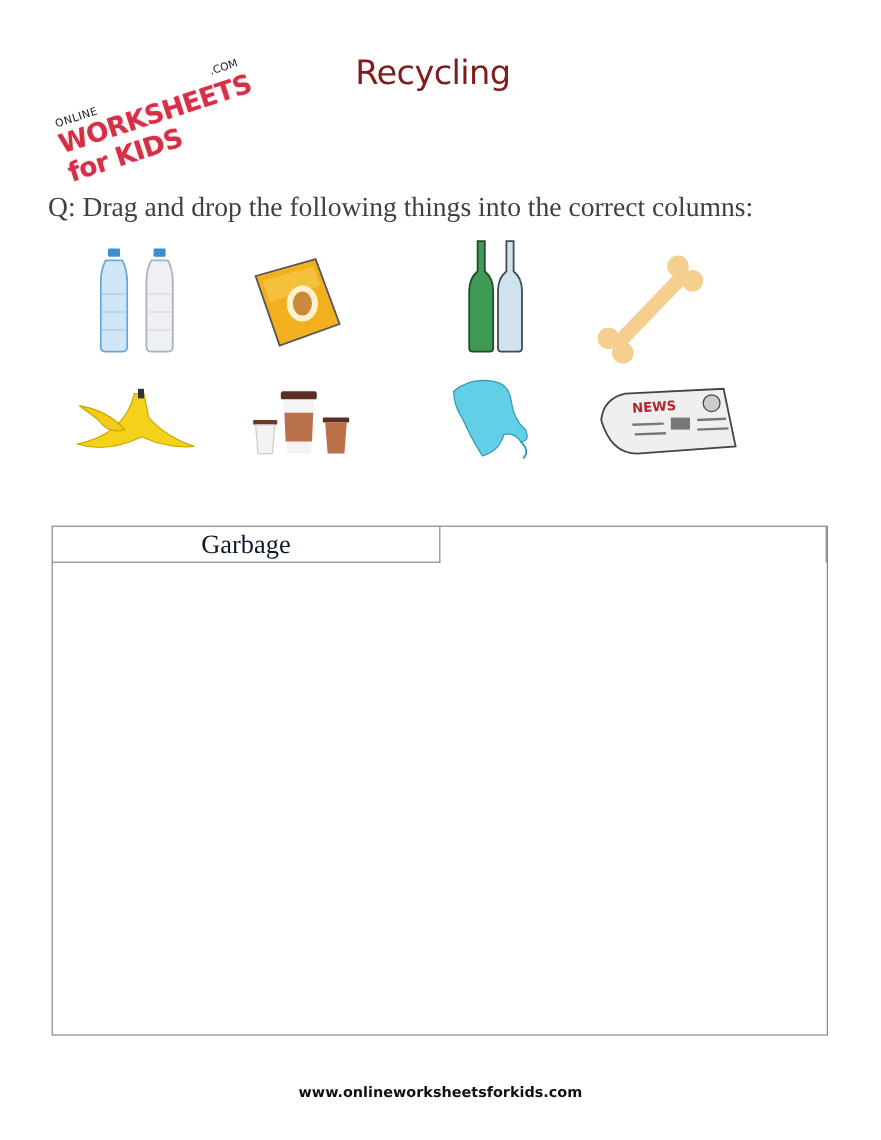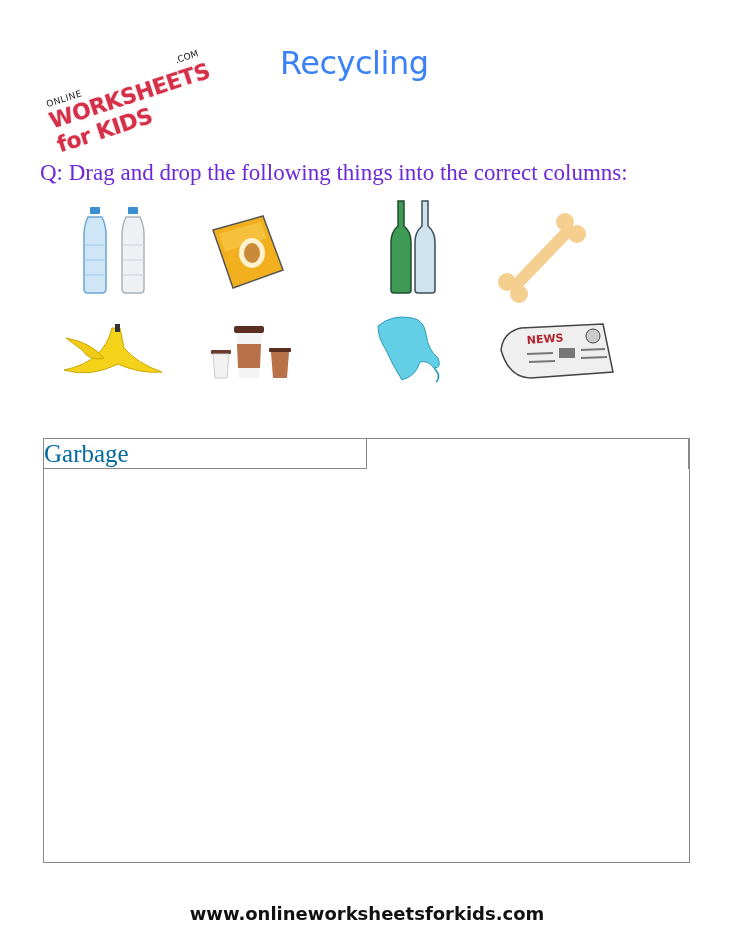--- a/index.html
+++ b/index.html
@@ -1,28 +1,28 @@
 <!DOCTYPE html>
 <html><head>
 <meta charset="utf-8">
 <style>
   html, body { margin:0; padding:0; background:#fff; }
   body { width:734px; height:950px; position:relative; overflow:hidden; font-family:"Liberation Serif", serif; color:#111; }
   .logo { position:absolute; left:44px; top:52px; width:190px; height:90px; transform:rotate(-18deg); transform-origin:left bottom; }
   .logo-online { position:absolute; left:14px; top:50px; font-family:"DejaVu Sans", sans-serif; font-size:9px; color:#222; letter-spacing:0.5px; }
   .logo-main { position:absolute; left:12px; top:60px; font-family:"DejaVu Sans", sans-serif; font-weight:bold; font-size:22px; color:#d63048; letter-spacing:-0.5px; text-shadow:0 0 2px #f6c6cd; }
   .logo-com { position:absolute; left:150px; top:48px; font-family:"DejaVu Sans", sans-serif; font-size:9px; color:#222; }
-  .title { position:absolute; left:280px; top:44px; font-family:"DejaVu Sans", sans-serif; font-size:32px; font-weight:500; color:#3b82f6; letter-spacing:-0.5px; }
-  .question { position:absolute; left:40px; top:160px; font-size:23px; color:#6d28d9; white-space:nowrap; }
+  .title { position:absolute; left:296px; top:44px; font-family:"DejaVu Sans", sans-serif; font-size:28px; font-weight:500; color:#7f1d1d; letter-spacing:-0.5px; }
+  .question { position:absolute; left:40px; top:160px; font-size:23px; color:#404040; white-space:nowrap; }
   .item { position:absolute; display:flex; align-items:center; justify-content:center; }
   .table { position:absolute; left:43px; top:438px; width:647px; height:425px; border:1.5px solid #888; box-sizing:border-box; display:grid; grid-template-columns:323px 1fr; grid-template-rows:30px 1fr; }
-  .th { border-bottom:1.5px solid #888; text-align:left; font-size:25px; line-height:30px; color:#0369a1; }
+  .th { border-bottom:1.5px solid #888; text-align:center; font-size:22px; line-height:30px; color:#0f172a; }
   .th.left, .td.left { border-right:1.5px solid #888; }
   .td { }
-  .footer { position:absolute; left:0; width:734px; top:903px; text-align:center; font-family:"DejaVu Sans", sans-serif; font-weight:bold; font-size:18px; color:#111; }
+  .footer { position:absolute; left:0; width:734px; top:903px; text-align:center; font-family:"DejaVu Sans", sans-serif; font-weight:bold; font-size:12px; color:#111; }
 </style>
 </head>
 <body>
 
 <div class="logo">
   <span class="logo-online">ONLINE</span>
   <span class="logo-main">WORKSHEETS for KIDS</span>
   <span class="logo-com">.COM</span>
 </div>
 

